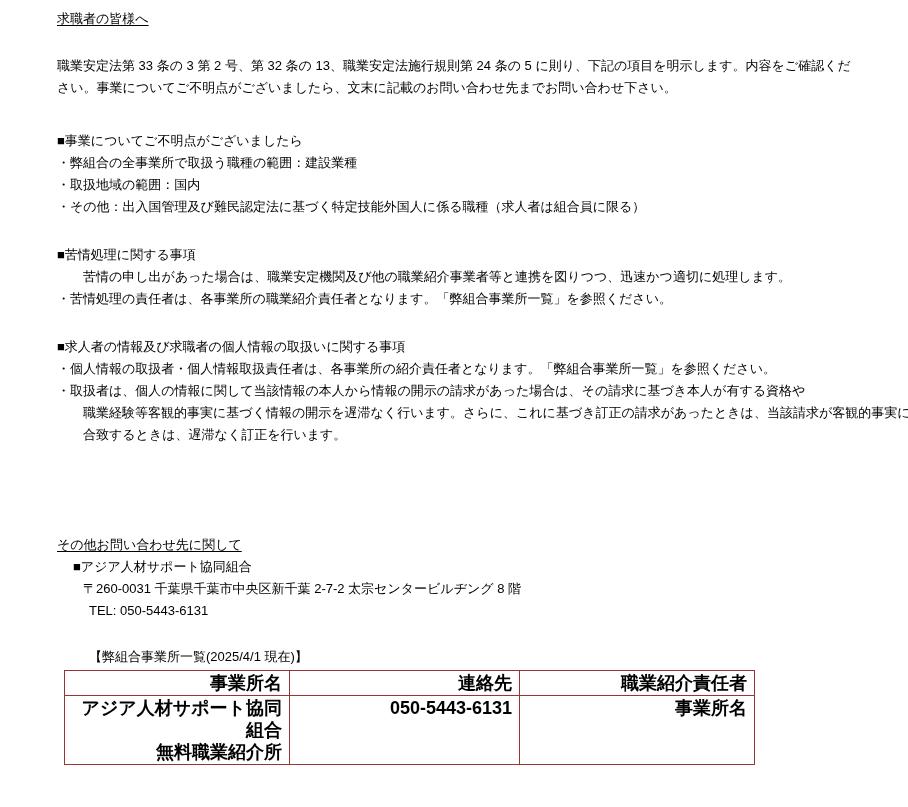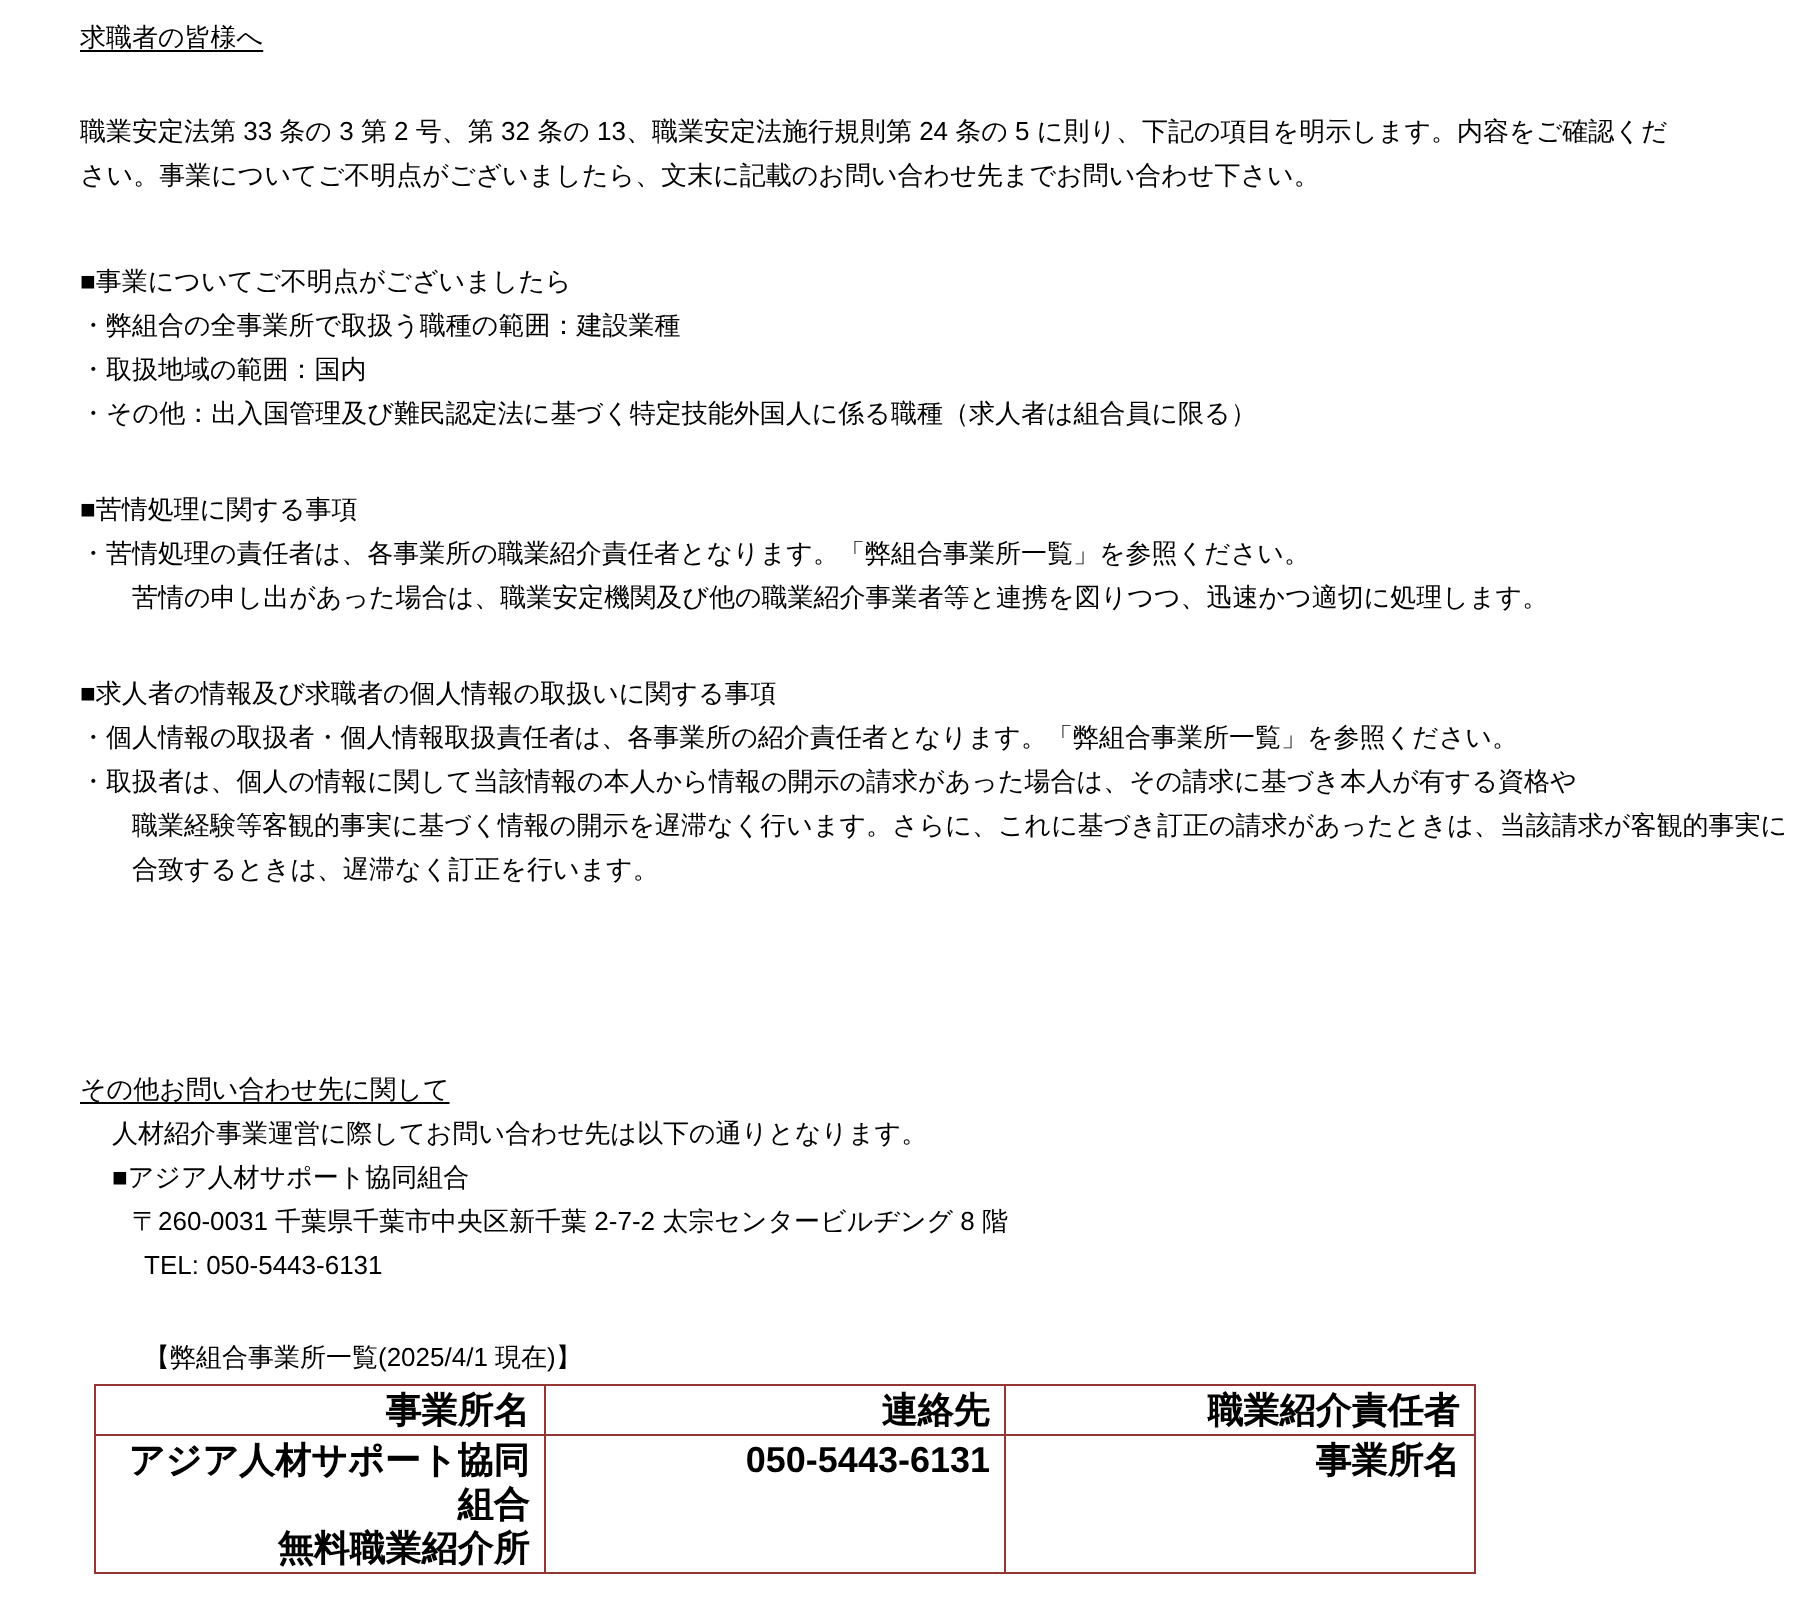--- a/index.html
+++ b/index.html
@@ -5,21 +5,21 @@
   html, body { margin: 0; padding: 0; }
   body {
     width: 908px;
     height: 807px;
     background: #ffffff;
     color: #000000;
     font-family: "Liberation Sans", "DejaVu Sans", sans-serif;
     font-size: 13px;
     overflow: hidden;
   }
-  .doc { padding: 8px 50px 0 40px; }
+  .doc { padding: 8px 50px 0 57px; }
   .line { line-height: 22px; white-space: nowrap; }
 
   .title {
     line-height: 22px;
     text-decoration: underline;
     text-underline-offset: 2px;
     margin-bottom: 25px;
   }
   .intro {
     line-height: 22px;
@@ -75,35 +75,34 @@
 
   <div class="section">
     <div class="line">■事業についてご不明点がございましたら</div>
     <div class="line bullet">・弊組合の全事業所で取扱う職種の範囲：建設業種</div>
     <div class="line bullet">・取扱地域の範囲：国内</div>
     <div class="line bullet">・その他：出入国管理及び難民認定法に基づく特定技能外国人に係る職種（求人者は組合員に限る）</div>
   </div>
 
   <div class="section">
     <div class="line">■苦情処理に関する事項</div>
+    <div class="line cont">苦情の申し出があった場合は、職業安定機関及び他の職業紹介事業者等と連携を図りつつ、迅速かつ適切に処理します。</div>
     <div class="line bullet">・苦情処理の責任者は、各事業所の職業紹介責任者となります。「弊組合事業所一覧」を参照ください。</div>
-    <div class="line cont">苦情の申し出があった場合は、職業安定機関及び他の職業紹介事業者等と連携を図りつつ、迅速かつ適切に処理します。</div>
   </div>
 
   <div class="section">
     <div class="line">■求人者の情報及び求職者の個人情報の取扱いに関する事項</div>
     <div class="line bullet">・個人情報の取扱者・個人情報取扱責任者は、各事業所の紹介責任者となります。「弊組合事業所一覧」を参照ください。</div>
     <div class="line bullet">・取扱者は、個人の情報に関して当該情報の本人から情報の開示の請求があった場合は、その請求に基づき本人が有する資格や</div>
     <div class="line cont">職業経験等客観的事実に基づく情報の開示を遅滞なく行います。さらに、これに基づき訂正の請求があったときは、当該請求が客観的事実に</div>
     <div class="line cont">合致するときは、遅滞なく訂正を行います。</div>
   </div>
 
   <div class="contact">
     <div class="line heading">その他お問い合わせ先に関して</div>
-    <div class="line lead">人材紹介事業運営に際してお問い合わせ先は以下の通りとなります。</div>
     <div class="line org">■アジア人材サポート協同組合</div>
     <div class="line addr">〒260-0031 千葉県千葉市中央区新千葉 2-7-2 太宗センタービルヂング 8 階</div>
     <div class="line tel">TEL: 050-5443-6131</div>
   </div>
 
   <div class="table-block">
     <div class="line table-caption">【弊組合事業所一覧(2025/4/1 現在)】</div>
     <table>
       <thead>
         <tr>

